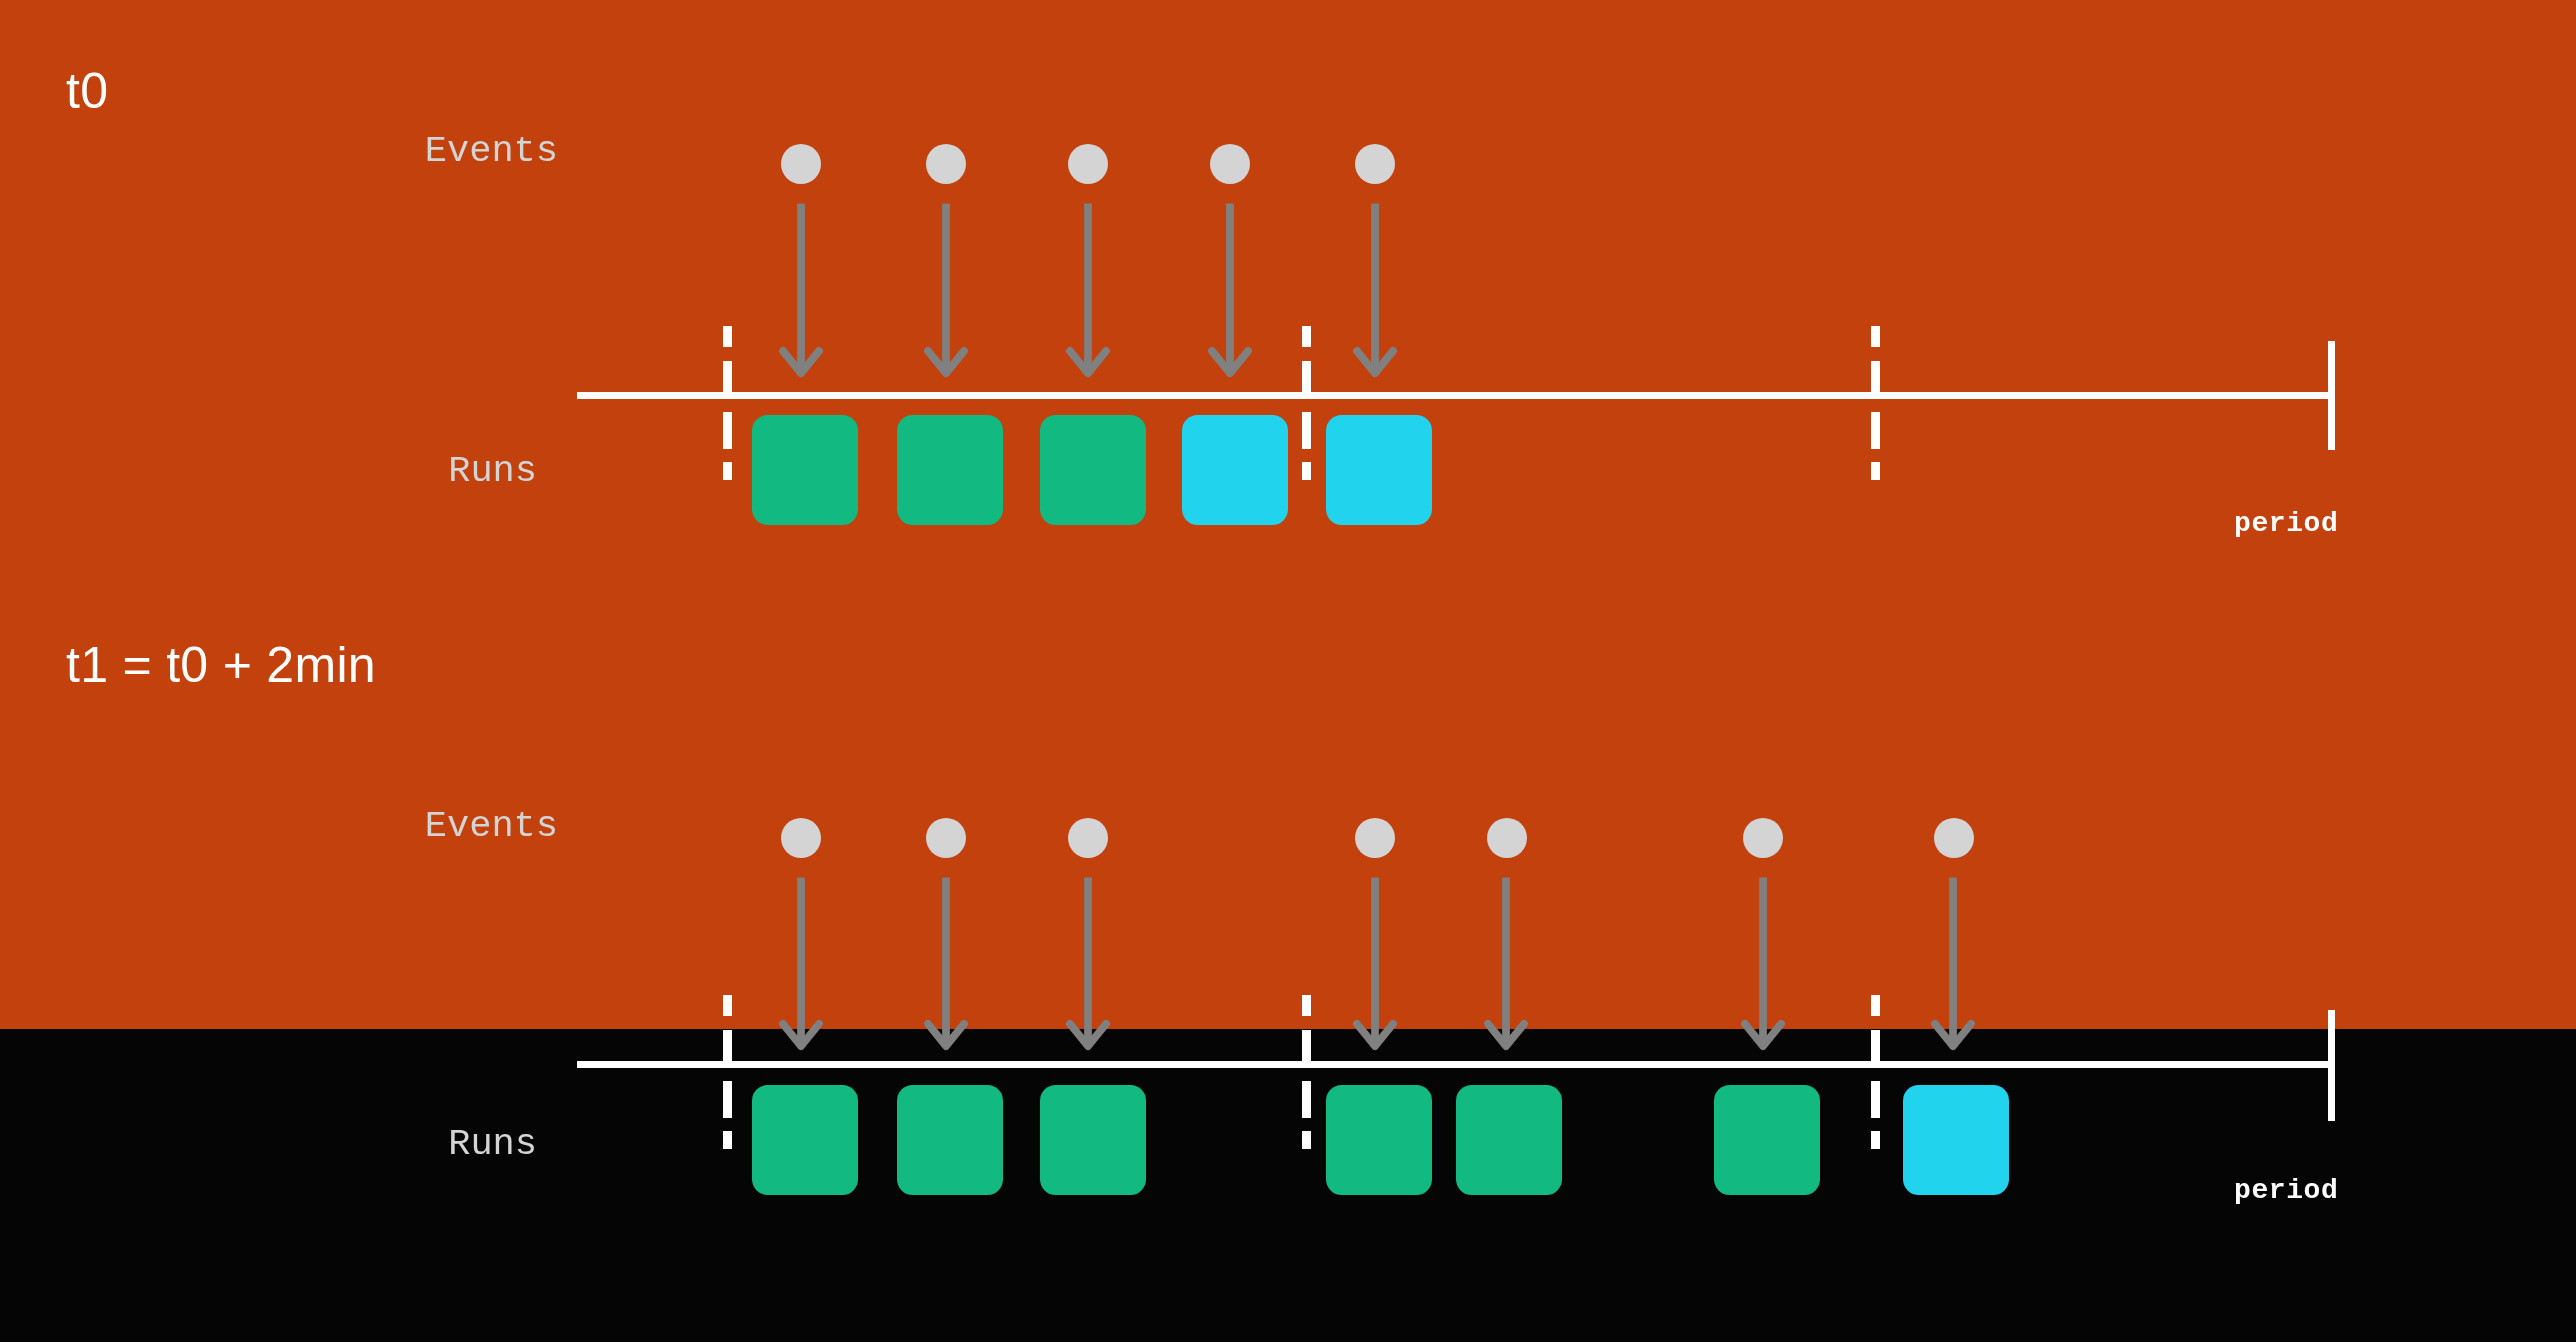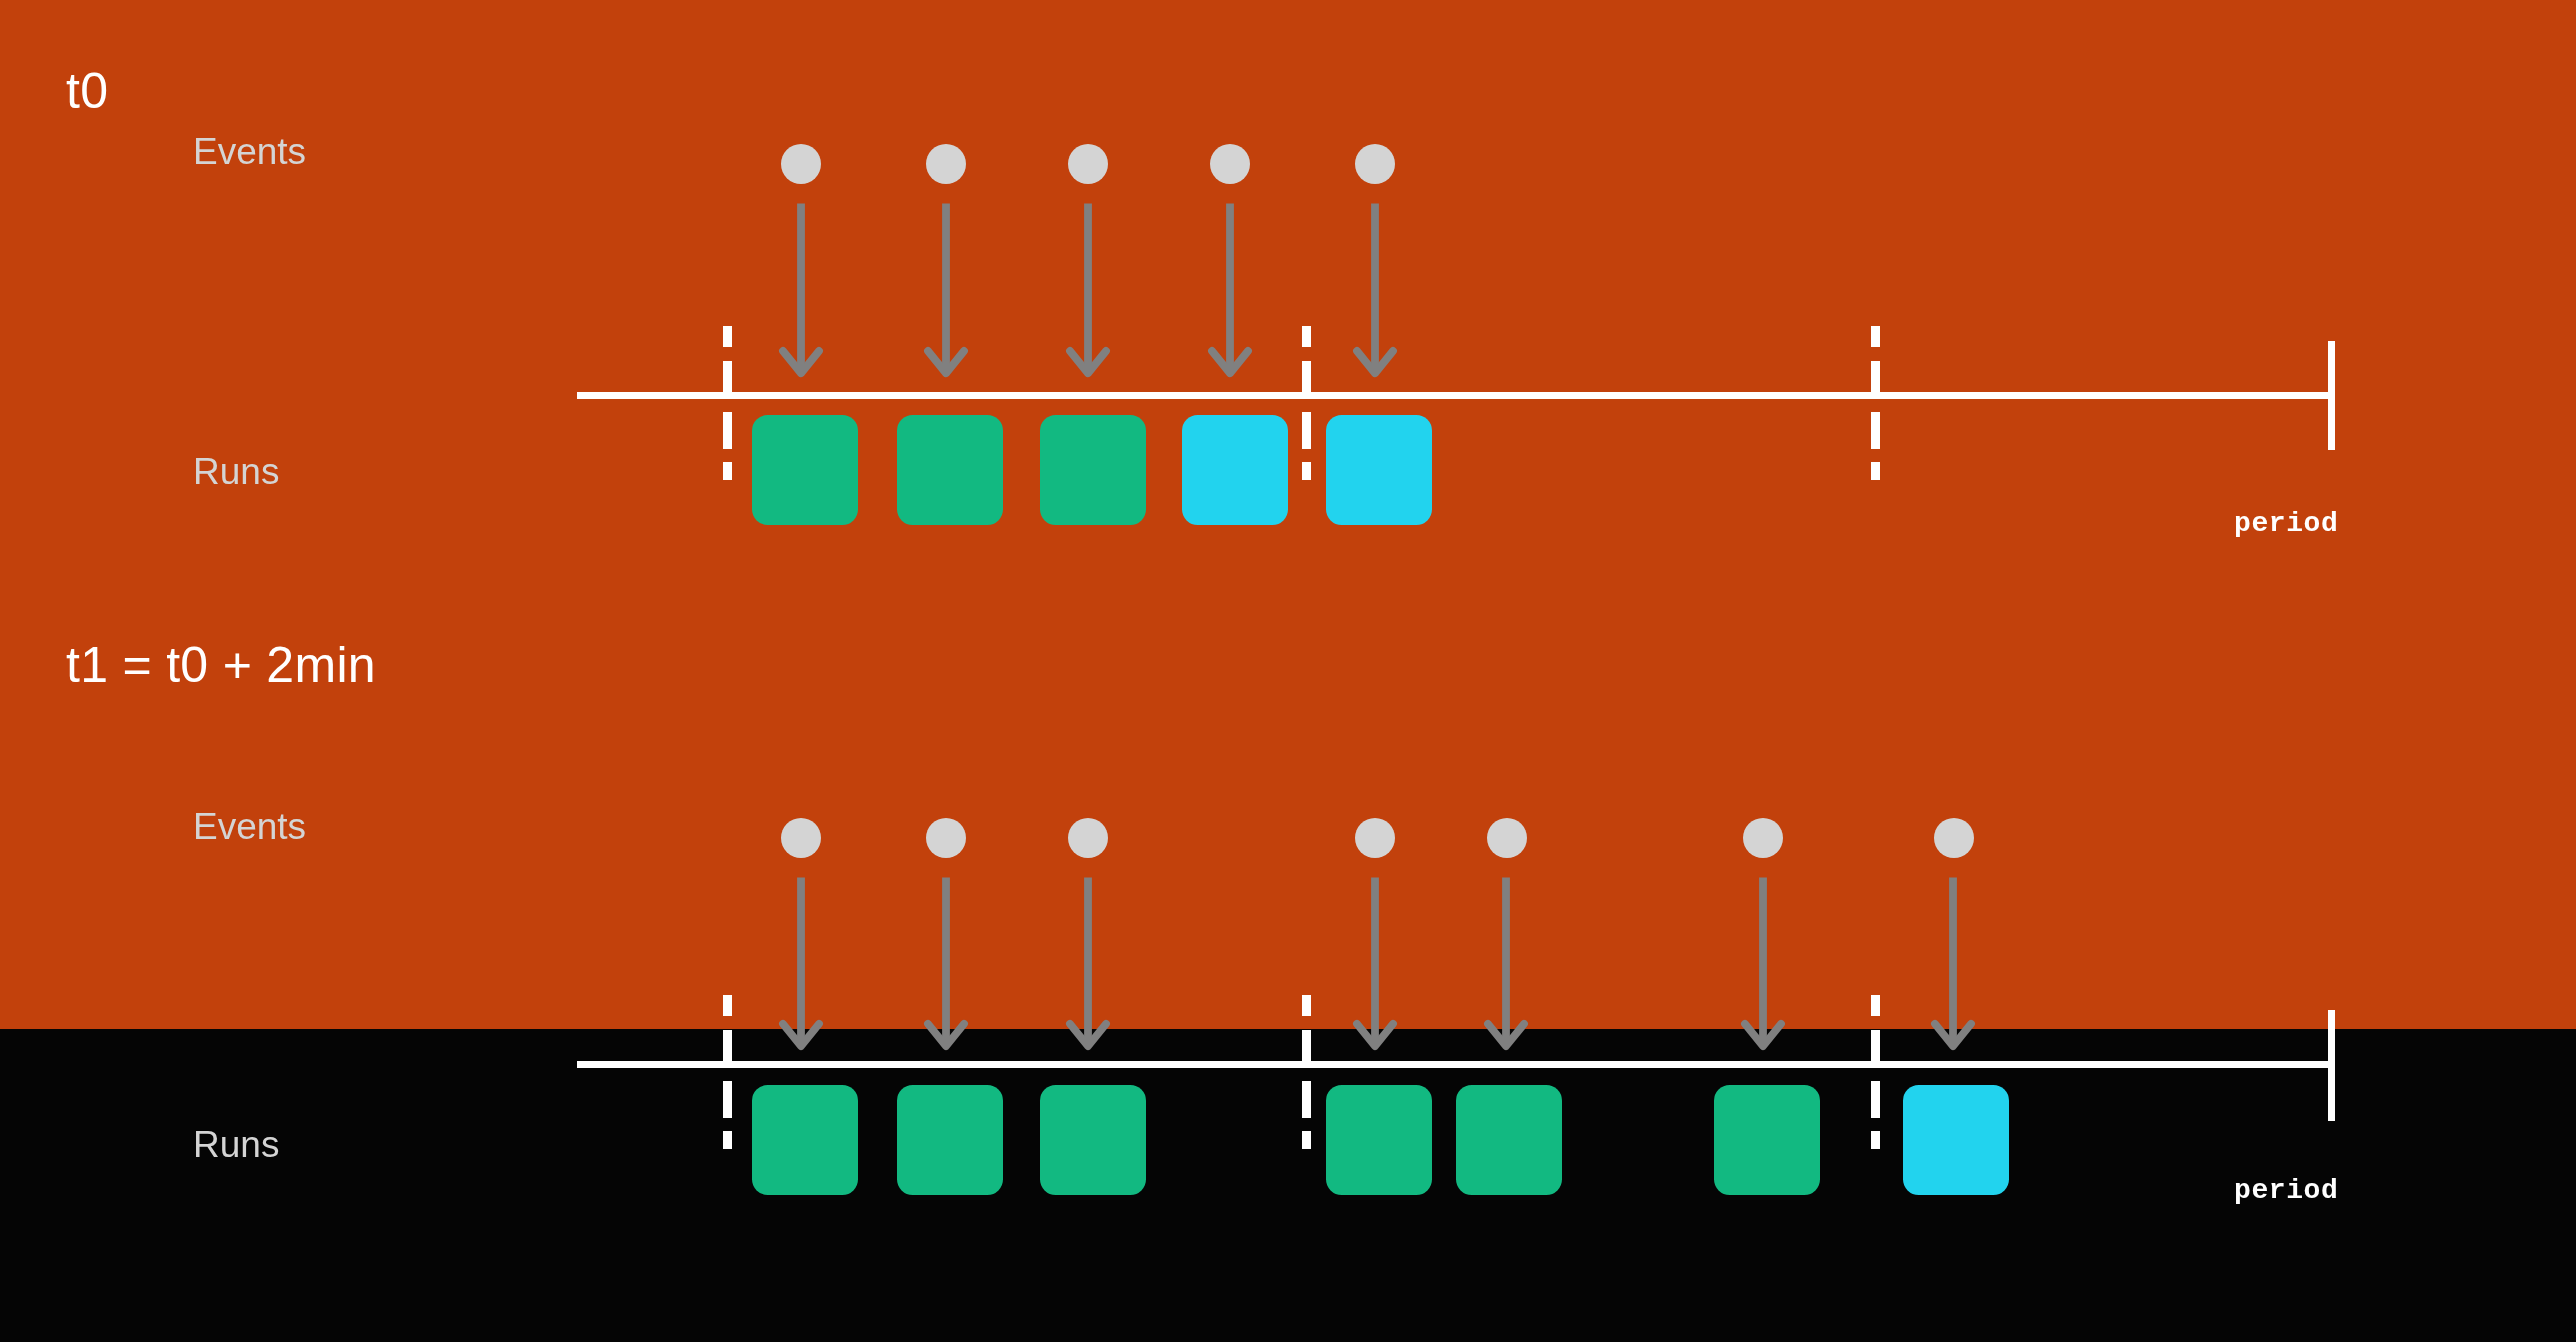--- a/index.html
+++ b/index.html
@@ -28,25 +28,25 @@
     color: #ffffff;
     font-family: "Liberation Sans", sans-serif;
     font-size: 50px;
     line-height: 1;
     white-space: nowrap;
     letter-spacing: 0.3px;
   }
   .axis-label {
     position: absolute;
     color: #d4d4d4;
-    font-family: Liberation Sans, sans-serif;
+    font-family: Liberation Mono, monospace;
     font-size: 37px;
     line-height: 1;
     white-space: nowrap;
-    text-align: left;
+    text-align: right;
   }
   .period-label {
     position: absolute;
     color: #ffffff;
     font-family: "Liberation Mono", "DejaVu Sans Mono", monospace;
     font-weight: bold;
     font-size: 28px;
     line-height: 1;
     white-space: nowrap;
     letter-spacing: 0.6px;

